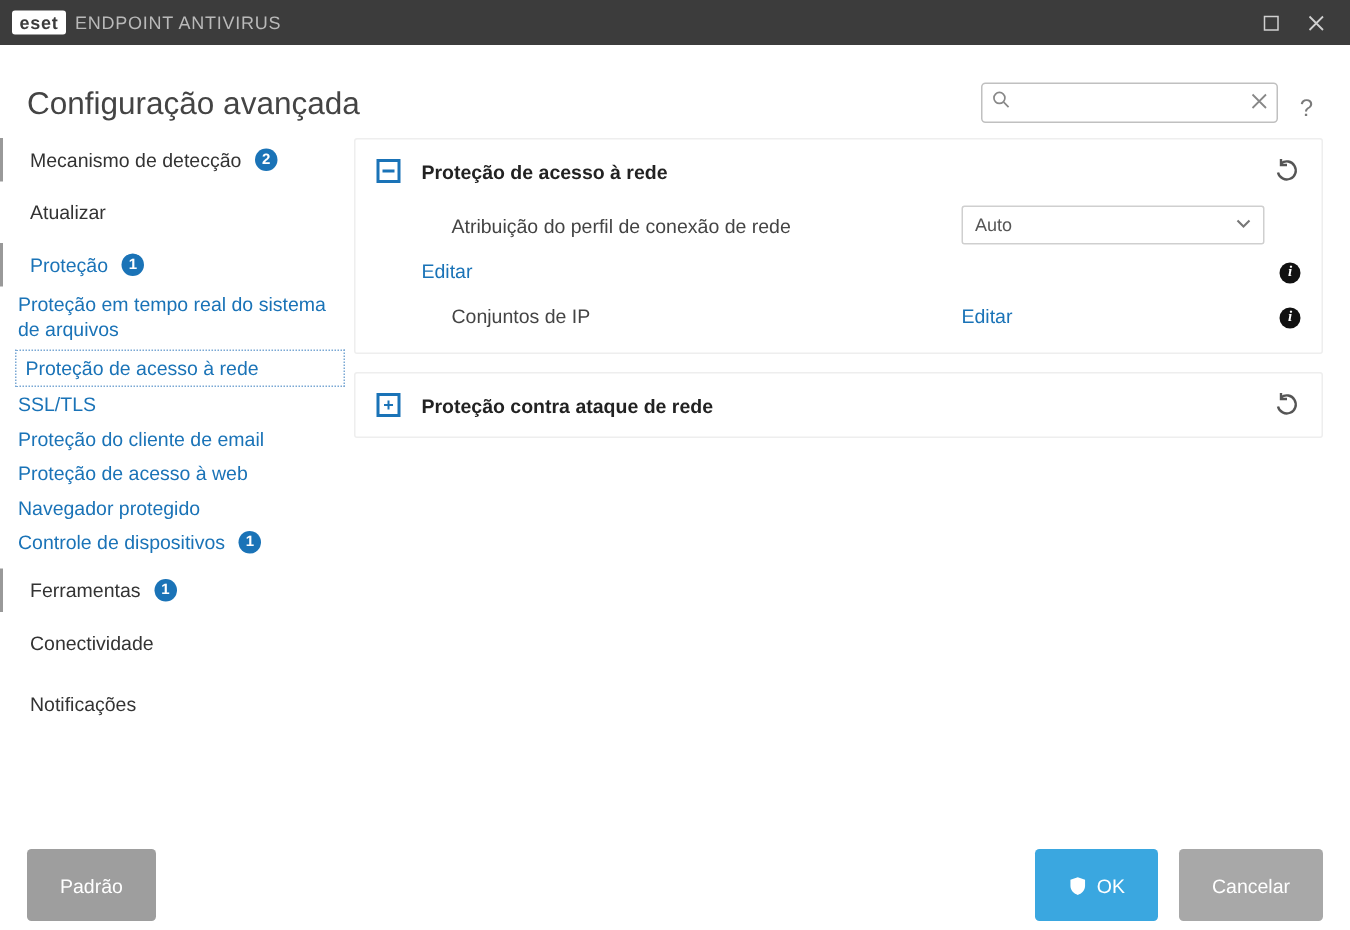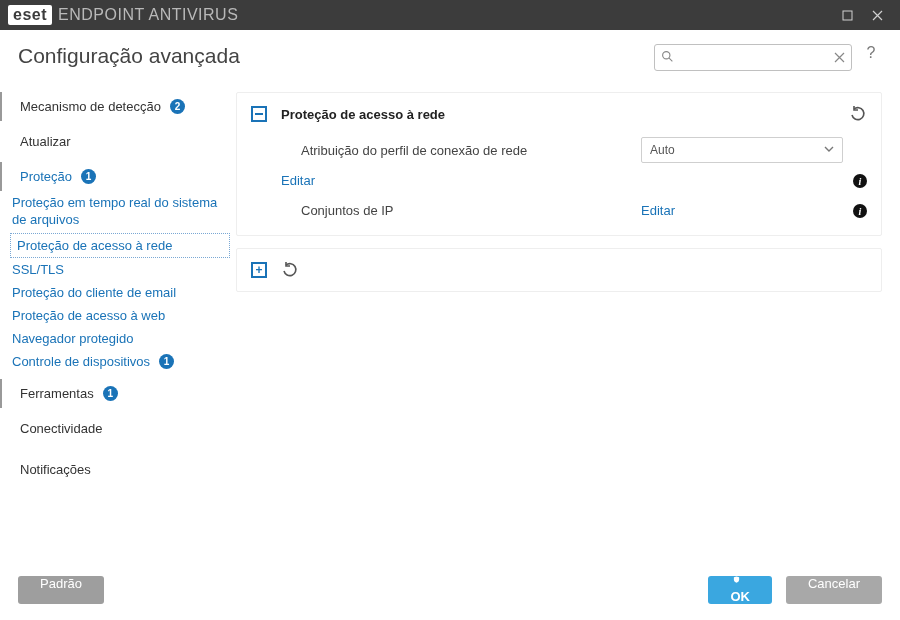--- a/index.html
+++ b/index.html
@@ -1,25 +1,25 @@
 <!DOCTYPE html>
 <html><head>
 <meta charset="utf-8">
 <style>
   * { box-sizing: border-box; margin: 0; padding: 0; font-family: "Segoe UI", Arial, sans-serif; }
   html, body { width: 900px; height: 620px; overflow: hidden; background: #fff; }
   
   .titlebar { height: 30px; background: #3c3c3c; color: #ccc; display: flex; align-items: center; padding: 0 8px; }
-  .logo-badge { background: #fff; color: #3c3c3c; font-size: 16px; font-weight: 700; letter-spacing: 0.5px; padding: 1px 5px; border-radius: 2px; margin-right: 6px; }
-  .brand { font-size: 16px; color: #b9b9b9; letter-spacing: 0.5px; }
+  .logo-badge { background: #fff; color: #3c3c3c; font-size: 12px; font-weight: 700; letter-spacing: 0.5px; padding: 1px 5px; border-radius: 2px; margin-right: 6px; }
+  .brand { font-size: 12px; color: #b9b9b9; letter-spacing: 0.5px; }
   .titlebar-spacer { flex: 1; }
   .win-btn { width: 30px; height: 30px; display: flex; align-items: center; justify-content: center; cursor: pointer; color: #d0d0d0; }
   .win-btn svg { width: 11px; height: 11px; }
   
-  .header { display: flex; align-items: flex-start; padding: 14px 18px 4px 18px; }
+  .header { display: flex; align-items: flex-end; padding: 14px 18px 4px 18px; }
   .page-title { font-size: 21px; font-weight: 400; color: #444; }
   .header-spacer { flex: 1; }
   .search-wrap { position: relative; width: 198px; height: 27px; border: 1px solid #c0c0c0; border-radius: 3px; display: flex; align-items: center; background: #fff; }
   .search-icon { position: absolute; left: 6px; color: #888; }
   .search-input { border: none; outline: none; width: 100%; height: 100%; padding: 0 24px; font-size: 12px; background: transparent; }
   .clear-icon { position: absolute; right: 6px; color: #888; cursor: pointer; }
   .help-icon { margin-left: 10px; width: 18px; text-align: center; font-size: 16px; color: #7a7a7a; cursor: pointer; margin-right: 2px;}
   
   .body { display: flex; height: calc(620px - 30px - 56px - 60px); }
   .sidebar { width: 248px; padding: 6px 0 0 0; font-size: 13px; }
@@ -44,24 +44,24 @@
   .panel-body { padding: 0 14px 10px 44px; }
   .row { display: flex; align-items: center; min-height: 30px; font-size: 13px; color: #444; position: relative; }
   .row-label { flex: 0 0 340px; margin-left: 20px; }
   .row-ctl { flex: 1; display:flex; align-items:center; }
   .row-info { width: 24px; text-align: right; color: #111; font-size: 14px; }
   .select { width: 202px; height: 26px; border: 1px solid #cfcfcf; border-radius: 2px; background: #fff; font-size: 12px; color: #555; padding: 0 8px; display:flex; align-items:center; justify-content:space-between; cursor:pointer; }
   .select .chev { color: #777; }
   .link { color: #1a73b7; cursor: pointer; font-size: 13px; }
   
   .footer { height: 60px; display: flex; align-items: center; padding: 0 18px; }
-  .btn { height: 28px; padding: 0 22px; border-radius: 3px; font-size: 13px; border: none; cursor: pointer; display: inline-flex; align-items: flex-start; gap: 6px; }
+  .btn { height: 48px; padding: 0 22px; border-radius: 3px; font-size: 13px; border: none; cursor: pointer; display: inline-flex; align-items: center; gap: 6px; }
   .btn-default { background: #9e9e9e; color: #fff; }
   .btn-cancel  { background: #a8a8a8; color: #fff; }
-  .btn-ok      { background: #3aa7e0; color: #fff; font-weight: 700; flex-direction: column; }
+  .btn-ok      { background: #3aa7e0; color: #fff; font-weight: 400; }
   .footer-spacer { flex: 1; }
   .shield { width: 13px; height: 13px; fill: #fff; }
   .info-dot { width:14px; height:14px; border-radius:50%; background:#111; color:#fff; font-size:10px; font-weight:700; display:inline-flex; align-items:center; justify-content:center; font-style: italic; font-family: Georgia, serif;}
   .side-group-gap { height: 6px; }
 </style>
 </head>
 <body>
 
 <div class="titlebar">
   <span class="logo-badge">eset</span>
@@ -193,20 +193,21 @@
             <span class="link">Editar</span>
           </div>
           <div class="row-info"><span class="info-dot">i</span></div>
         </div>
       </div>
     </div>
 
     <div class="panel">
       <div class="panel-head">
         <span class="toggle-box plus"></span>
+        <span class="panel-title">Proteção contra ataque de rede</span>
         <span class="revert-icon">
           <svg width="16" height="16" viewBox="0 0 16 16">
               <path d="M4 3 A6 6 0 1 1 2 9" fill="none" stroke="#555" stroke-width="1.6"></path>
               <path d="M4 0 L4 4 L8 4" fill="none" stroke="#555" stroke-width="1.6"></path>
             </svg>
         </span>
       </div>
     </div>
   </div>
 </div>

